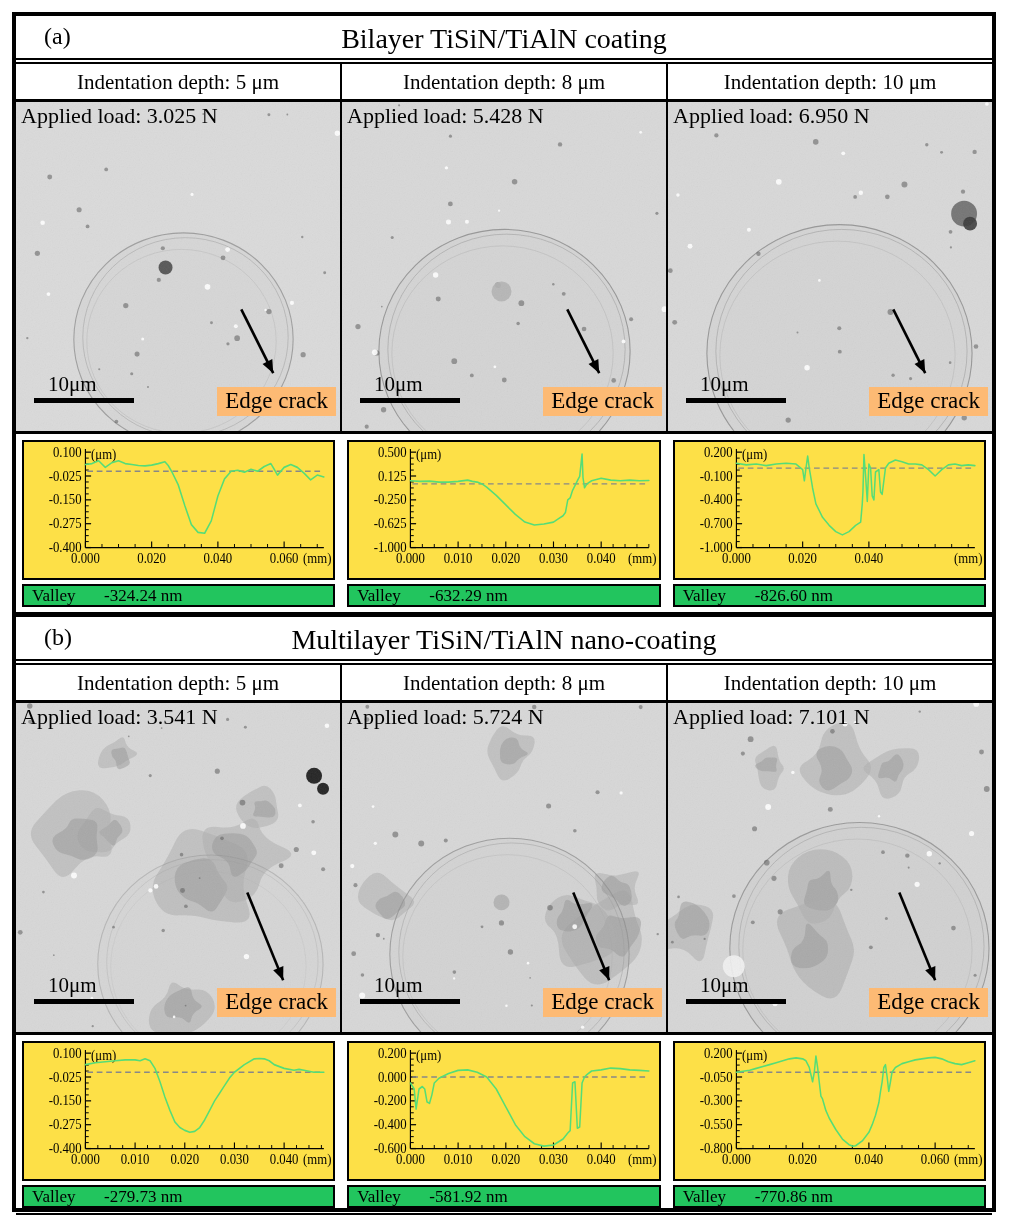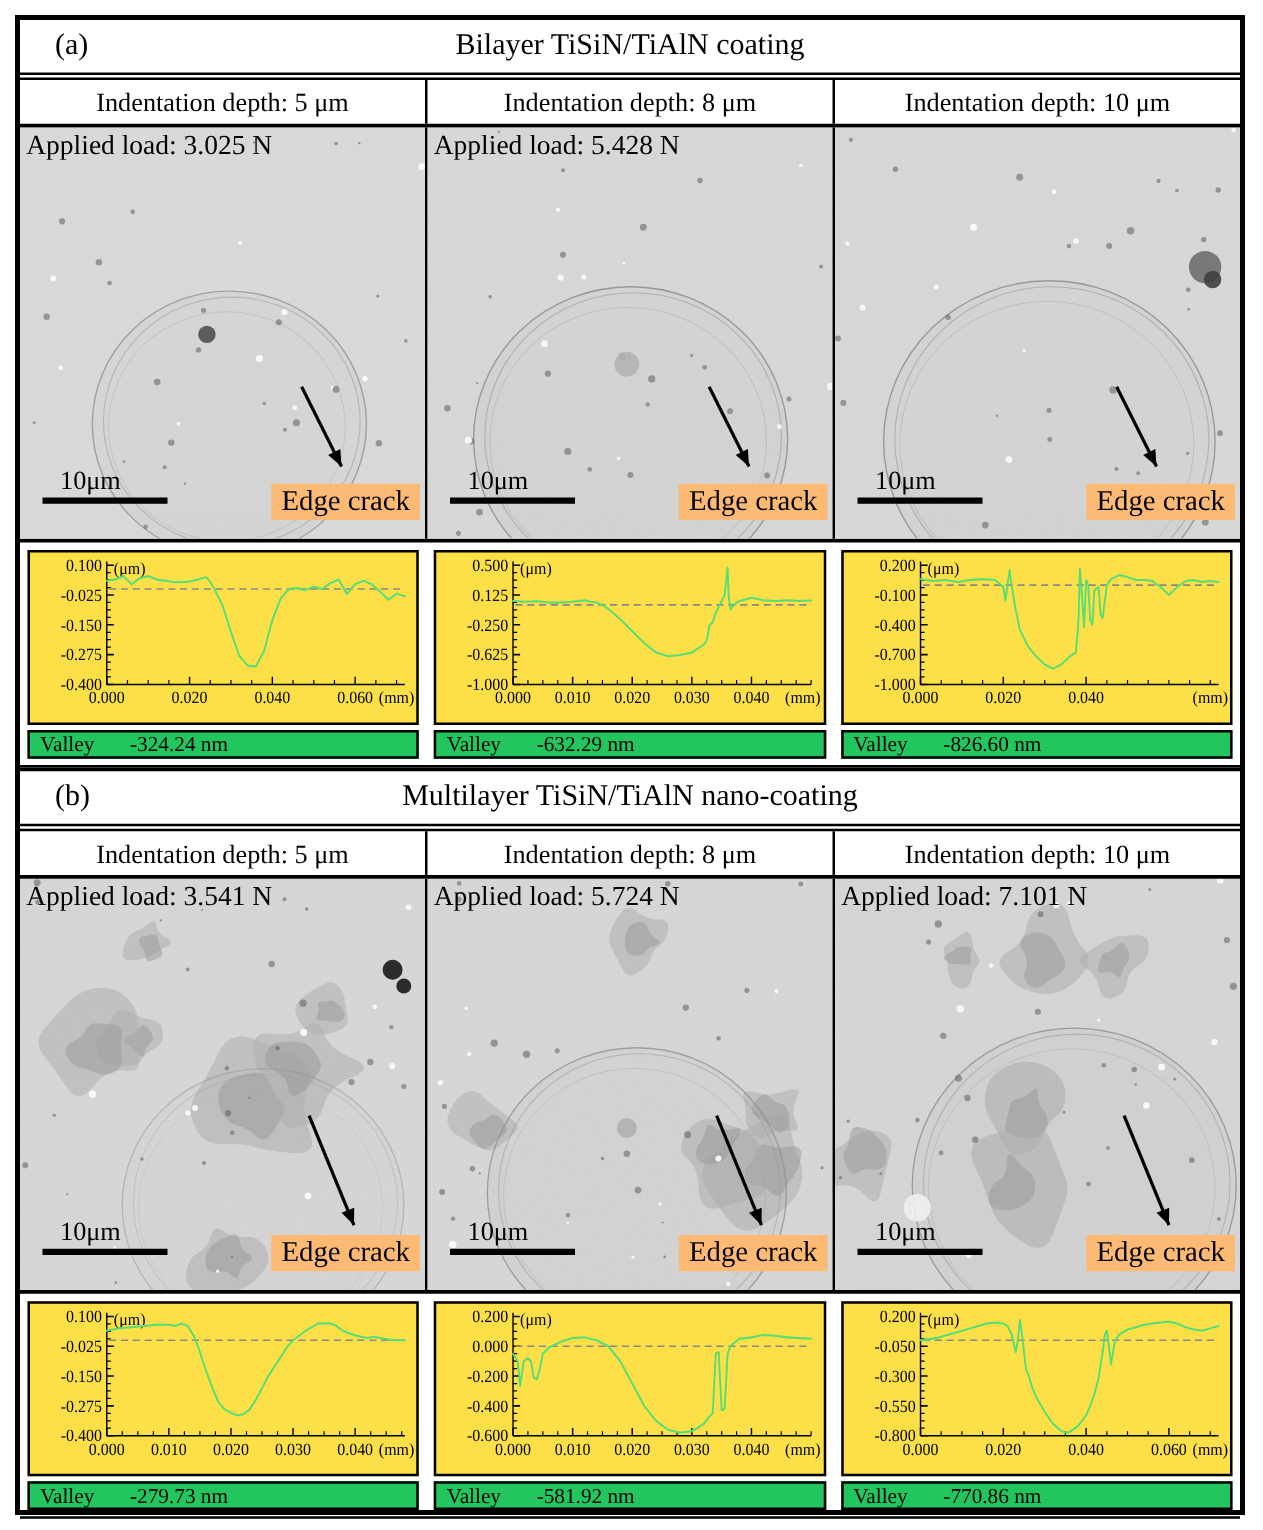--- a/index.html
+++ b/index.html
@@ -3,21 +3,21 @@
 <meta charset="utf-8">
 <style>
   html,body{margin:0;padding:0;background:#fff;}
   body{width:1010px;height:1224px;position:relative;font-family:"Liberation Serif","DejaVu Serif",serif;color:#000;}
   .figure{position:absolute;left:12px;top:12px;width:984px;height:1200px;border:4px solid #000;box-sizing:border-box;background:#fff;}
   .panel{position:relative;}
   .panel+.panel{border-top:3px solid #000;}
   .title-row{position:relative;height:44px;border-bottom:2px solid #000;margin-bottom:2px;box-sizing:border-box;}
   .title-row:after{content:"";position:absolute;left:0;right:0;bottom:-4px;border-bottom:0;}
   .panel-label{position:absolute;left:28px;top:7px;font-size:24px;}
-  .panel-title{position:absolute;left:0;right:0;top:7px;text-align:center;font-size:24px;}
+  .panel-title{position:absolute;left:0;right:0;top:7px;text-align:center;font-size:28px;}
   .header-row{display:flex;border-top:2px solid #000;border-bottom:3px solid #000;height:40px;box-sizing:border-box;}
   .hcell{flex:1;text-align:center;font-size:21px;padding-top:6px;box-sizing:border-box;}
   .hcell+.hcell{border-left:2px solid #000;}
   .sem-row{display:flex;height:332px;border-bottom:3px solid #000;box-sizing:border-box;}
   .sem-cell{flex:1;position:relative;overflow:hidden;padding-left:15px;}
   .sem-cell+.sem-cell{border-left:2px solid #000;}
   .sem-art{position:absolute;left:0;top:0;width:100%;height:100%;}
   .applied-load{position:absolute;left:5px;top:1px;font-size:22px;}
   .scalebar{position:absolute;left:18px;bottom:28px;margin-top:20px;}
   .scalebar .sb-label{font-size:21px;display:block;padding-left:14px;}
@@ -212,20 +212,21 @@
             <circle cx="111.1531207133059" cy="80.06828703703704" r="2.8477194787379974" fill="#fff" opacity="0.9"></circle>
             <circle cx="9.996034807956105" cy="93.21141975308642" r="1.722127914951989" fill="#fff" opacity="0.9"></circle>
             <circle cx="151.8366340877915" cy="178.92399691358023" r="1.3141289437585733" fill="#fff" opacity="0.9"></circle>
             <circle cx="22.09158521947874" cy="144.70601851851853" r="2.4570558984910837" fill="#fff" opacity="0.9"></circle>
             <circle cx="81.1775548696845" cy="128.05748456790124" r="1.9842421124828533" fill="#fff" opacity="0.9"></circle>
             <circle cx="139.51120970507543" cy="266.4783950617284" r="2.7290209190672154" fill="#fff" opacity="0.9"></circle>
             <circle cx="297" cy="112" r="13" fill="#6a6a6a" opacity="0.9"></circle>
             <circle cx="303" cy="122" r="7" fill="#3a3a3a" opacity="0.9"></circle>
             <rect x="0" y="0" width="325" height="330" filter="url(#grainF)"></rect>
           </svg>
+        <div class="applied-load">Applied load: 6.950 N</div>
         <div class="scalebar">
             <span class="sb-label">10μm</span>
             <div class="bar"></div>
           </div>
         <svg class="arrow-svg" viewBox="0 0 325 330" preserveAspectRatio="none">
             <line x1="226" y1="208" x2="258" y2="272" stroke="#000" stroke-width="2.6"></line>
             <polygon points="258,272 257.1,257.9 247.3,262.8" fill="#000"></polygon>
           </svg>
         <div class="edge-label">Edge crack</div>
       </div>

